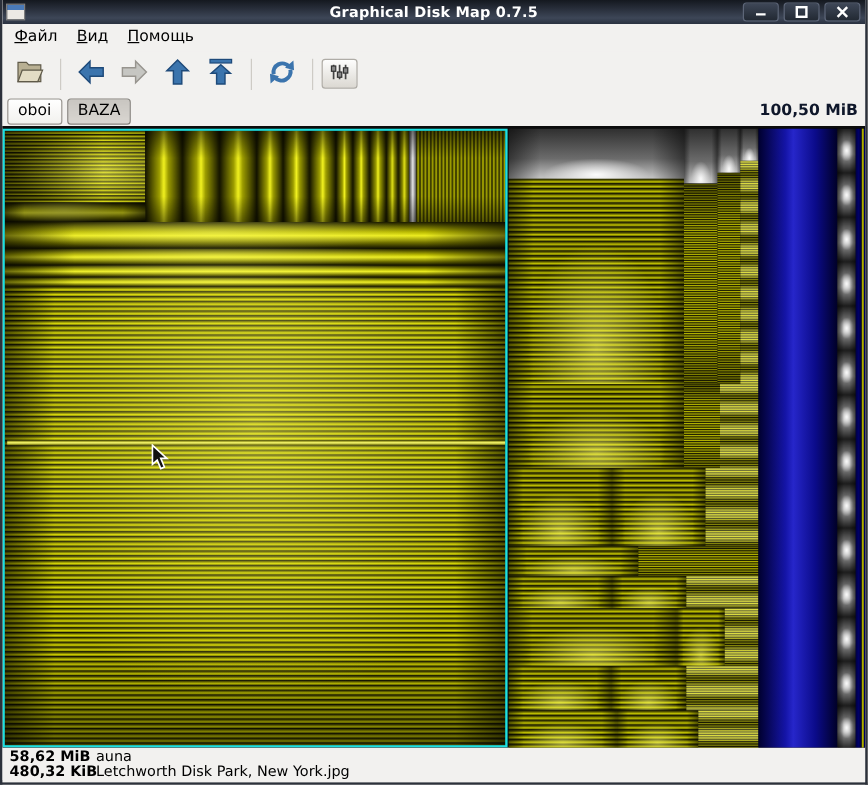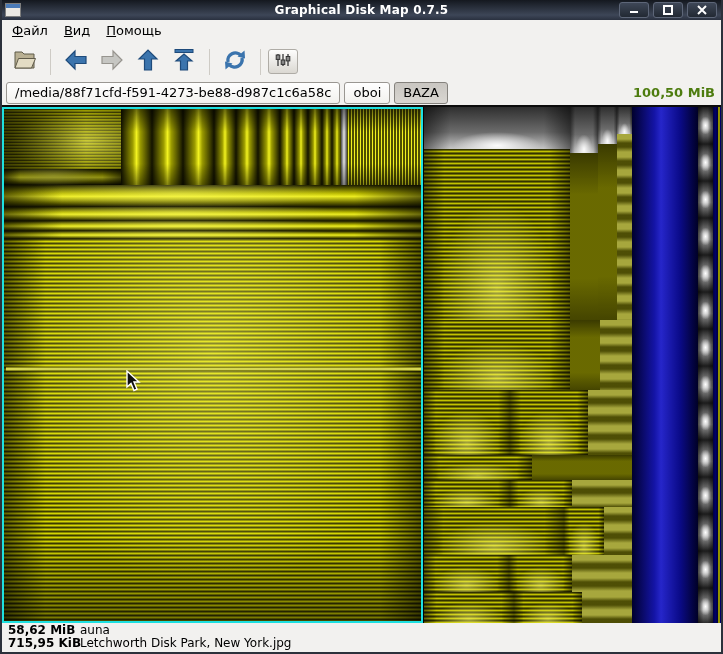--- a/index.html
+++ b/index.html
@@ -32,21 +32,21 @@
   .tbtn{width:36px;height:30px;display:flex;align-items:center;justify-content:center;border-radius:3px;}
   .tsep{width:1px;height:26px;background:#cecbc5;margin:0 7px;}
   .tbtn.boxed{width:30px;height:25px;border:1px solid #afaca6;
     background:linear-gradient(to bottom,#fdfdfc,#dbd8d2);}
   
   .pathbar{height:25px;background:#f2f1ef;display:flex;align-items:center;gap:4px;padding:0 4px;}
   .pbtn{height:22px;border:1px solid #9a9792;border-radius:3px;
     background:linear-gradient(to bottom,#ffffff,#f2f1ee);
     font-size:13px;color:#000;padding:0 8px;display:flex;align-items:center;white-space:nowrap;}
   .pbtn.active{background:linear-gradient(to bottom,#c9c6c1,#d9d6d1);border-color:#85827d;}
-  .total-size{margin-left:auto;font-weight:bold;font-size:13px;color:#4d7c0f;padding-right:2px;}
+  .total-size{margin-left:auto;font-weight:bold;font-size:13px;color:#0f172a;padding-right:2px;}
   
   .map{position:relative;width:719px;height:518px;background:#050505;border-top:2px solid #0c0c0c;overflow:hidden;}
   .blk{position:absolute;}
   .k-hstripes-fine{
     background-image:
       linear-gradient(to right, rgba(0,0,0,.6), rgba(0,0,0,0) 70%, rgba(0,0,0,.15)),
       radial-gradient(ellipse 90% 70% at 72% 55%, rgba(255,255,110,.5), rgba(255,255,110,0) 75%),
       repeating-linear-gradient(to bottom,#161600 0px,#9a9a00 1.5px,#dede10 2px,#161600 3px);}
   .k-vbars{
     background-repeat:no-repeat,repeat-x;
@@ -182,21 +182,20 @@
         <line x1="9" y1="2" x2="9" y2="14" stroke="#444" stroke-width="1.4"></line>
         <line x1="14" y1="2" x2="14" y2="14" stroke="#444" stroke-width="1.4"></line>
         <rect x="2.2" y="3" width="3.6" height="4.4" fill="#888" stroke="#333" stroke-width="1"></rect>
         <rect x="7.2" y="8" width="3.6" height="4.4" fill="#888" stroke="#333" stroke-width="1"></rect>
         <rect x="12.2" y="4.5" width="3.6" height="4.4" fill="#888" stroke="#333" stroke-width="1"></rect>
       </svg></span>
     </div>
   </div>
 
   <div class="pathbar">
-    <div class="pbtn">/media/88f71cfd-f591-4273-be88-d987c1c6a58c</div>
     <div class="pbtn">oboi</div>
     <div class="pbtn active">BAZA</div>
     <div class="total-size">100,50 MiB</div>
   </div>
 
   <div class="map">
     <div class="blk k-hstripes-fine" style="left: 2px; top: 2px; width: 117px; height: 60px;"></div>
       <div class="blk k-vbars k-p31" style="left: 119px; top: 2px; width: 93px; height: 76px;"></div>
       <div class="blk k-vbars k-p22" style="left: 212px; top: 2px; width: 66px; height: 76px;"></div>
       <div class="blk k-vbars k-p14" style="left: 278px; top: 2px; width: 42px; height: 76px;"></div>
@@ -248,18 +247,18 @@
       <path d="M1 1 L1 17 L5 13.5 L8 20.5 L11 19.2 L8 12 L13 12 Z" fill="#111111" stroke="#ffffff" stroke-width="1.4"></path>
     </svg>
     </div>
 
   <div class="statusbar">
     <div class="srow">
       <span class="ssize">58,62 MiB</span>
       <span class="sname">auna</span>
     </div>
     <div class="srow">
-      <span class="ssize">715,95 KiB</span>
+      <span class="ssize">480,32 KiB</span>
       <span class="sname">Letchworth Disk Park, New York.jpg</span>
     </div>
   </div>
 
 </div>
 
 </body></html>

